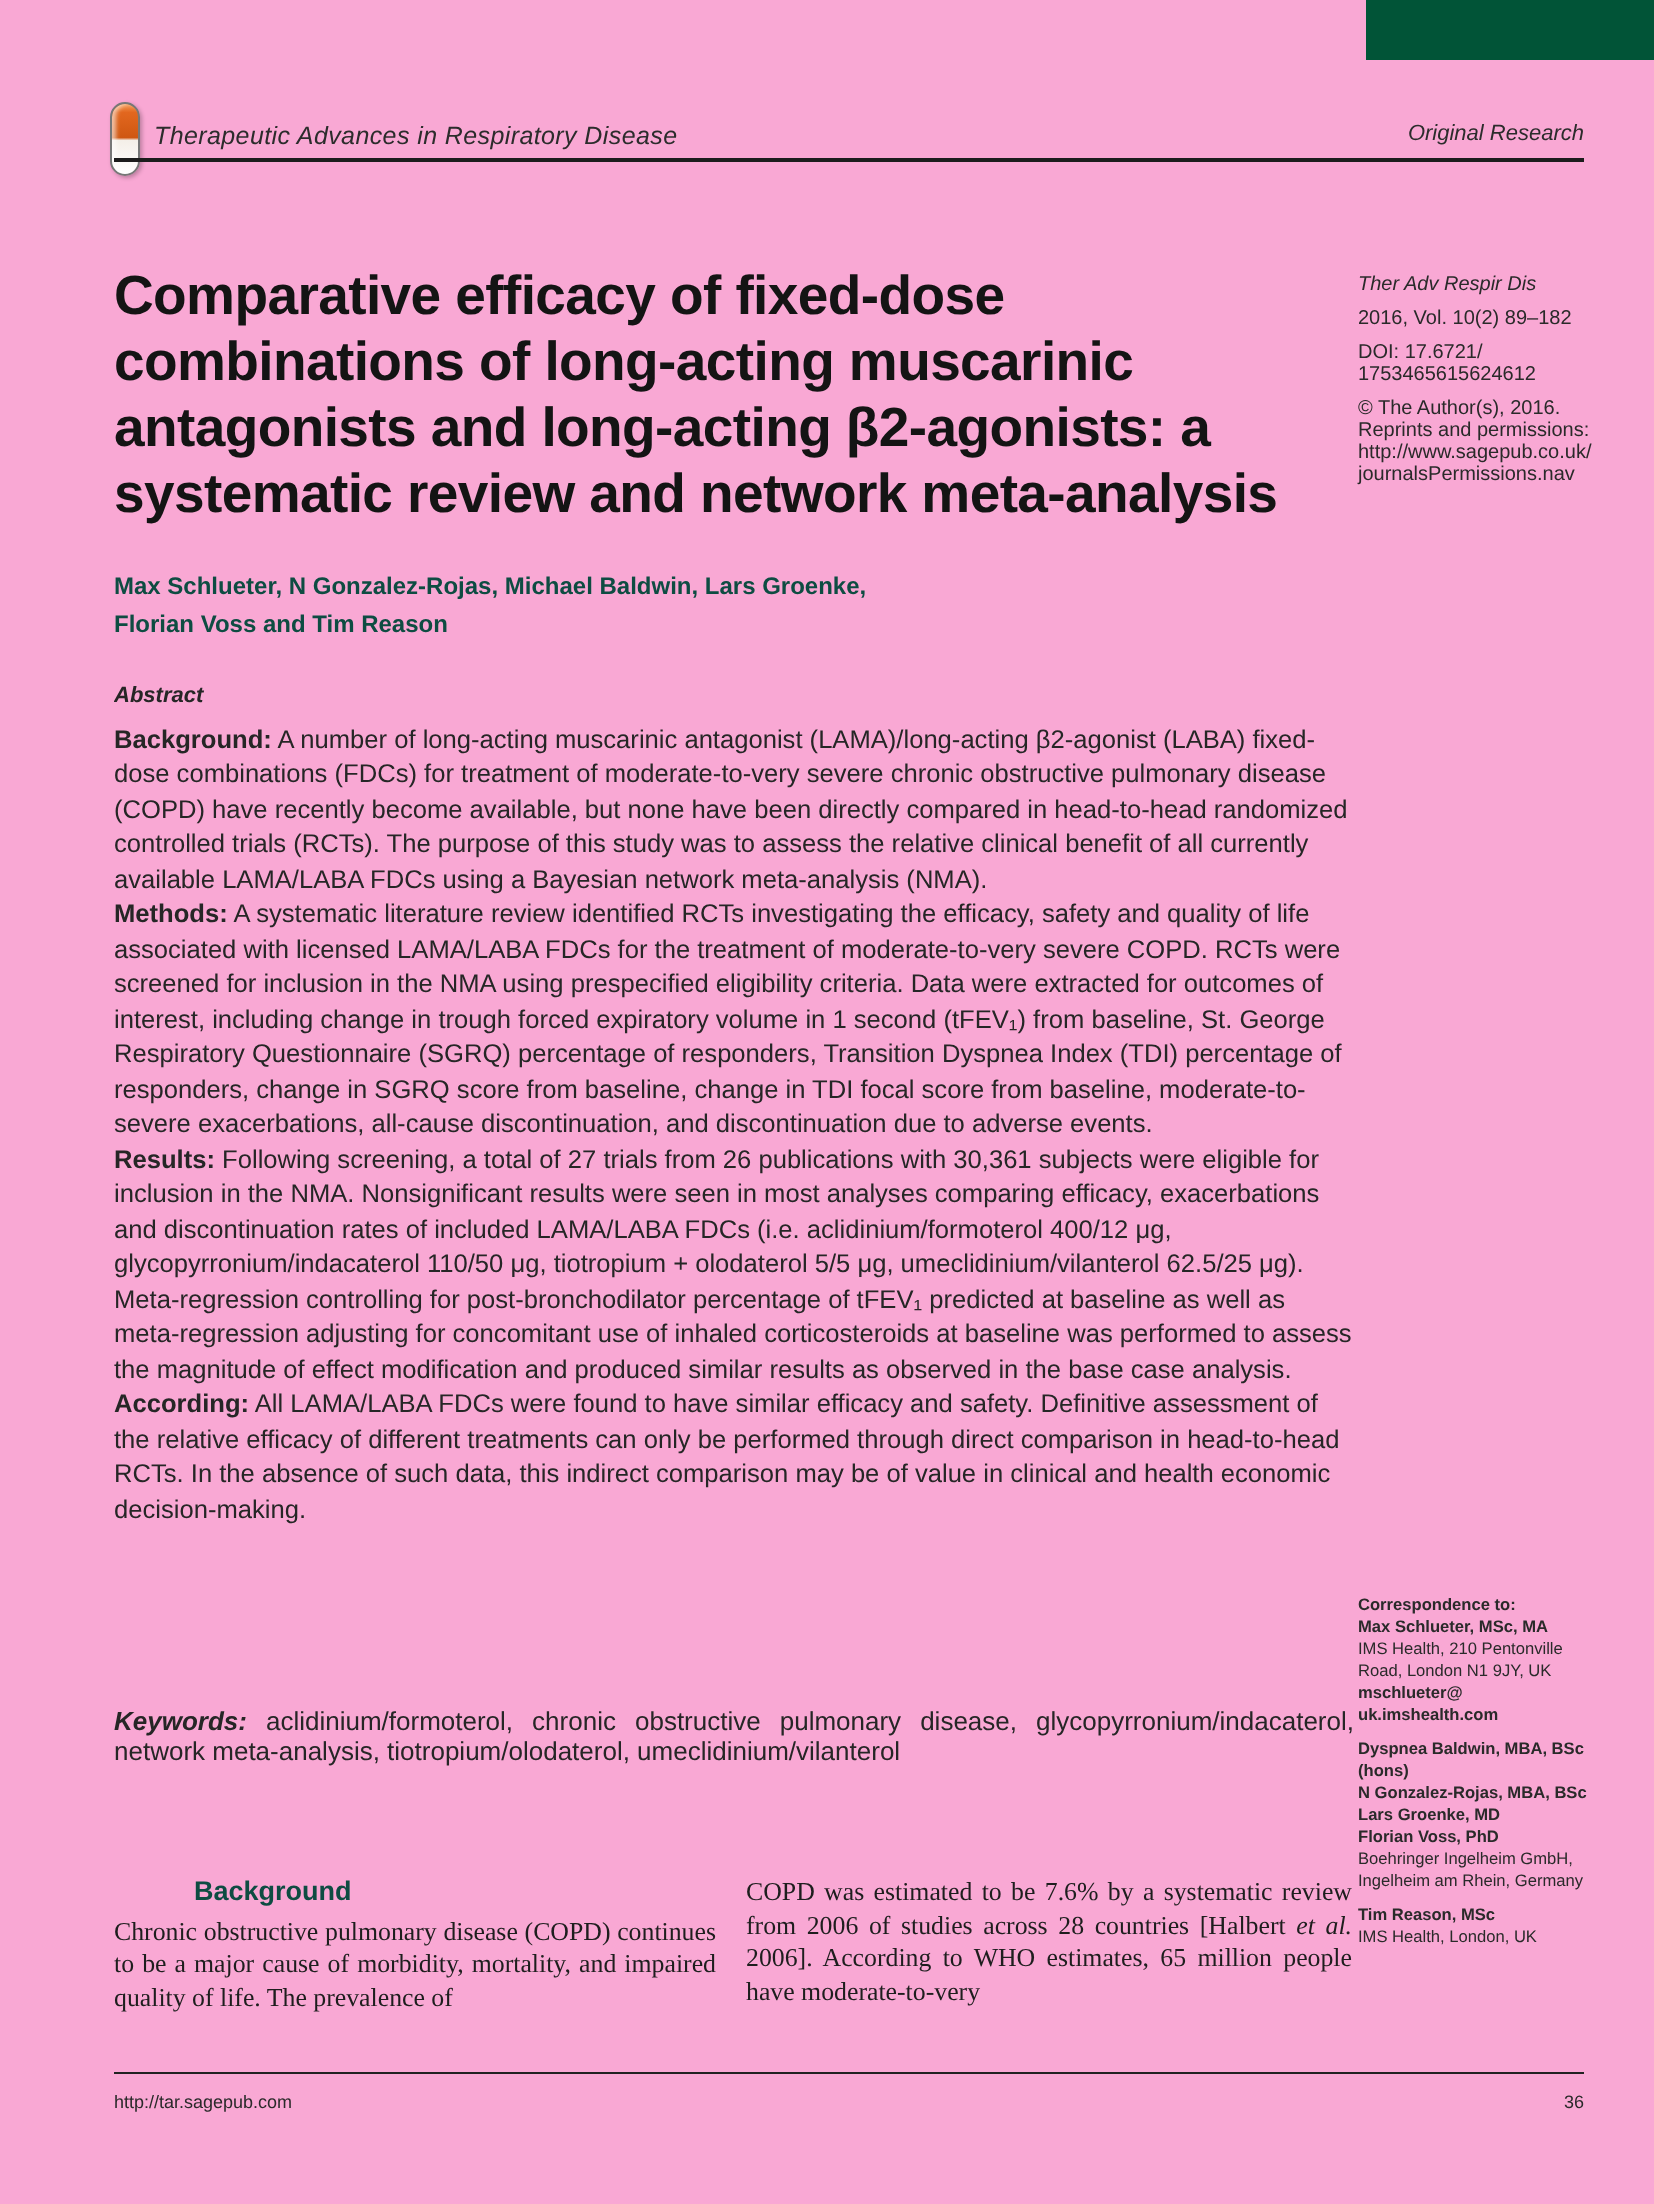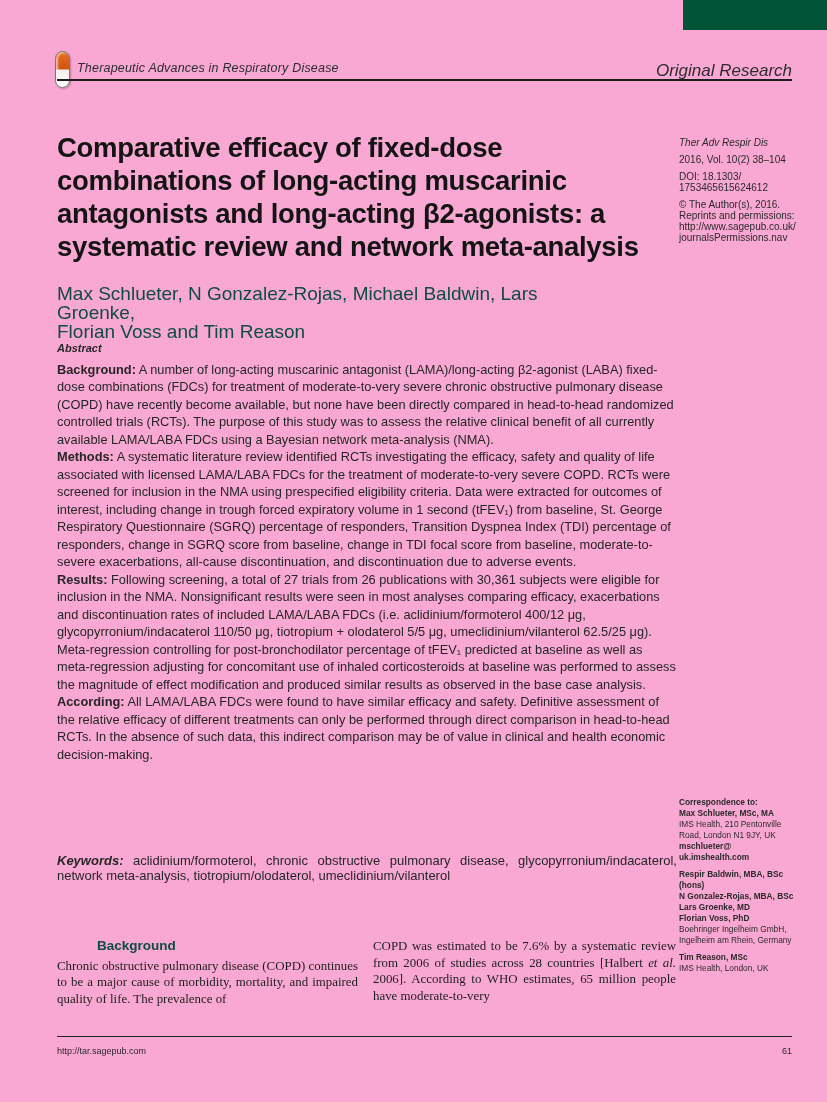--- a/index.html
+++ b/index.html
@@ -24,35 +24,35 @@
     border:1px solid #777; border-radius:8px;
     background:linear-gradient(180deg,#f49a55 0%,#e2671f 12%,#cf5712 48%,#f4efe8 52%,#ffffff 100%);
     box-shadow:inset 2px 0 2px rgba(255,255,255,.6), 1px 1px 2px rgba(0,0,0,.25);
   }
   .journal-name {
     position:absolute; left:77px; top:61px;
     font-style:italic; font-size:12.5px; color:#2c2c2c; letter-spacing:.2px;
   }
   .article-type {
     position:absolute; right:35px; top:61px;
-    font-style:italic; font-size:17px; color:#2c2c2c;
+    font-style:italic; font-size:11px; color:#2c2c2c;
   }
   .header-rule {
     position:absolute; left:57px; width:735px; top:79px;
     border-top:2px solid #1c1c1c;
   }
   
   .title {
     position:absolute; left:57px; top:131px; width:622px;
     font-size:27.5px; font-weight:bold; line-height:33px;
     color:#141414; letter-spacing:-.3px;
   }
   .authors {
     position:absolute; left:57px; top:284px; width:560px;
-    font-size:19px; font-weight:normal; line-height:19px;
+    font-size:12px; font-weight:bold; line-height:19px;
     color:#0e4c42;
   }
   
   .citation {
     position:absolute; left:679px; top:137px; width:120px;
     font-size:10px; line-height:11px; color:#2a2a2a;
   }
   .citation p { margin-bottom:6px; }
   .cit-journal { font-style:italic; }
   
@@ -109,23 +109,23 @@
 
   <div class="title">
     <div>Comparative efficacy of fixed-dose</div>
     <div>combinations of long-acting muscarinic</div>
     <div>antagonists and long-acting β2-agonists: a</div>
     <div>systematic review and network meta-analysis</div>
   </div>
 
   <div class="citation">
     <p class="cit-journal">Ther Adv Respir Dis</p>
-    <p>2016, Vol. 10(2) 38–104</p>
+    <p>2016, Vol. 10(2) 89–182</p>
     <p>
-      <span>DOI: 18.1303/</span><br>
+      <span>DOI: 17.6721/</span><br>
       <span>1753465615624612</span>
     </p>
     <p>
       <span>© The Author(s), 2016.</span><br>
       <span>Reprints and permissions:</span><br>
       <span><span>http://www.sagepub.co.uk/</span><br>
       <span>journalsPermissions.nav</span></span>
     </p>
   </div>
 
@@ -158,29 +158,29 @@
     <div class="grp">
       <div class="b">Correspondence to:</div>
       <div class="b">Max Schlueter, MSc, MA</div>
       <div>IMS Health, 210 Pentonville Road, London N1 9JY, UK</div>
       <div class="b">
         <span>mschlueter@</span><br>
         <span>uk.imshealth.com</span>
       </div>
     </div>
     <div class="grp">
-      <div class="b">Respir Baldwin, MBA, BSc (hons)</div>
+      <div class="b">Dyspnea Baldwin, MBA, BSc (hons)</div>
       <div class="b">N Gonzalez-Rojas, MBA, BSc</div>
       <div class="b">Lars Groenke, MD</div>
       <div class="b">Florian Voss, PhD</div>
       <div>Boehringer Ingelheim GmbH, Ingelheim am Rhein, Germany</div>
     </div>
     <div class="grp">
       <div class="b">Tim Reason, MSc</div>
       <div>IMS Health, London, UK</div>
     </div>
   </div>
 
   <div class="footer-rule"></div>
   <div class="footer-url">http://tar.sagepub.com</div>
-  <div class="footer-page">61</div>
+  <div class="footer-page">36</div>
 
 </div>
 
 </body></html>

